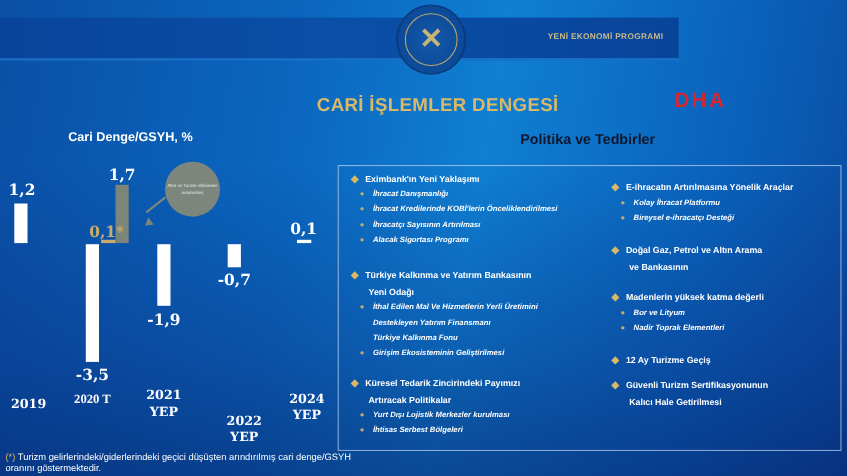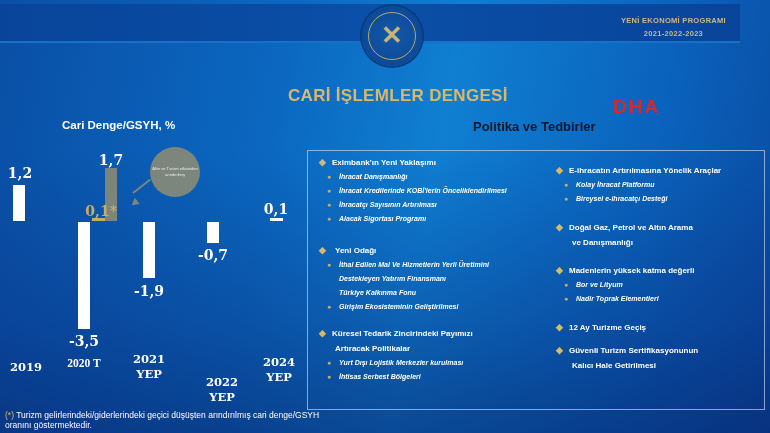--- a/index.html
+++ b/index.html
@@ -7,47 +7,47 @@
     width:770px; height:433px; overflow:hidden; position:relative;
     font-family:"Liberation Sans", sans-serif;
     background: linear-gradient(100deg, #0a4fa6 0%, #0b68c0 35%, #0f7fd2 55%, #0a63bd 80%, #0a4aa0 100%);
   }
   .lower-shade {
     position:absolute; left:0; top:150px; width:770px; height:283px;
     background: linear-gradient(180deg, rgba(8,40,120,0) 0%, rgba(8,40,120,0.35) 60%, rgba(6,30,100,0.55) 100%);
     pointer-events:none;
   }
   .topbar {
-    position:absolute; left:0; top:4px; width:740px; height:37px;
+    position:absolute; left:0; top:16px; width:617px; height:37px;
     background: linear-gradient(90deg, #08449a 0%, #0a4fa8 50%, #08449a 100%);
     border-bottom:2px solid #1a6fc6;
   }
   .program {
     position:absolute; right:14px; top:10px; text-align:center;
     color:#c9b98a; font-size:7.5px; font-weight:bold; line-height:13px; letter-spacing:0.3px;
   }
   .emblem {
     position:absolute; left:362px; top:6px; width:60px; height:60px; border-radius:50%;
     background: radial-gradient(circle, #1359a8 0%, #0c4a98 70%, #0a3f86 100%);
     box-shadow: 0 0 0 2px #0a3c80;
   }
   .emblem .ring { position:absolute; left:6px; top:6px; width:46px; height:46px; border-radius:50%; border:1.5px solid #b8a56b; }
   .emblem .x { position:absolute; left:0; top:14px; width:60px; text-align:center; color:#c8b477; font-size:26px; font-weight:bold; }
   .title {
     position:absolute; left:288px; top:86px; color:#d9b968; font-size:17px; font-weight:bold; letter-spacing:0.3px;
   }
-  .dha { position:absolute; left:613px; top:81px; color:#d8262f; font-size:19px; font-weight:bold; letter-spacing:2px;margin-top:15px; }
+  .dha { position:absolute; left:613px; top:81px; color:#d8262f; font-size:19px; font-weight:bold; letter-spacing:2px; }
   .subtitle { position:absolute; left:473px; top:119px; color:#0f172a; font-size:13px; font-weight:bold; }
   .chart-title { position:absolute; left:62px; top:119px; color:#ffffff; font-size:11.5px; font-weight:bold; }
 
   .bar { position:absolute; background:#ffffff; }
   .bar.grey { background:#7b8579; }
   .bar.gold { background:#c8ad6a; }
   .val { position:absolute; color:#ffffff; font-family:"DejaVu Serif", serif; font-size:14px; font-weight:bold; text-align:center; width:40px; }
-  .val.gold { color:#c8ad6a;text-align:right; }
+  .val.gold { color:#c8ad6a; }
   .cat { position:absolute; color:#ffffff; font-family:"DejaVu Serif", serif; font-size:11.5px; font-weight:bold; text-align:center; width:60px; line-height:15px; }
   .bubble {
     position:absolute; left:150px; top:147px; width:50px; height:50px; border-radius:50%;
     background:#7d867c; color:#e8ecea; font-size:4px; text-align:center; display:flex; align-items:center; justify-content:center; line-height:6px;
   }
   .arrow { position:absolute; left:133px; top:192px; width:22px; height:2px; background:#7d867c; transform:rotate(-38deg); transform-origin:left center; }
   .arrowhead { position:absolute; left:131px; top:199px; width:0; height:0; border-top:4px solid transparent; border-bottom:4px solid transparent; border-right:7px solid #7d867c; transform:rotate(-38deg); }
 
   .footnote { position:absolute; left:5px; top:410px; color:#ffffff; font-size:8.5px; line-height:10px; width:320px; }
   .footnote .star { color:#d9b968; }
@@ -65,21 +65,20 @@
   .sub .dot { position:absolute; left:11px; top:0; color:#c8ad6a; font-size:7px; }
 </style>
 </head>
 <body>
 
 <div class="lower-shade"></div>
 
 <div class="topbar">
   <div class="program">
     <div>YENİ EKONOMİ PROGRAMI</div>
-    <div>2021-2022-2023</div>
   </div>
 </div>
 
 <div class="emblem">
   <div class="ring"></div>
   <div class="x">✕</div>
 </div>
 
 <div class="title">CARİ İŞLEMLER DENGESİ</div>
 <div class="dha">DHA</div>
@@ -135,21 +134,21 @@
 <div class="panel">
   <div class="col left">
     <div style="margin-top:4px;">
       <div class="item"><span class="dia">◆</span><span>Eximbank'ın Yeni Yaklaşımı</span></div>
       <div class="sub"><span class="dot">●</span><span>İhracat Danışmanlığı</span></div>
       <div class="sub"><span class="dot">●</span><span>İhracat Kredilerinde KOBİ'lerin Önceliklendirilmesi</span></div>
       <div class="sub"><span class="dot">●</span><span>İhracatçı Sayısının Artırılması</span></div>
       <div class="sub"><span class="dot">●</span><span>Alacak Sigortası Programı</span></div>
     </div>
     <div style="margin-top:17px;">
-      <div class="item"><span class="dia">◆</span></div>
+      <div class="item"><span class="dia">◆</span><span>Türkiye Kalkınma ve Yatırım Bankasının</span></div>
       <div class="item" style="padding-left:19px;">Yeni Odağı</div>
       <div class="sub"><span class="dot">●</span><span>İthal Edilen Mal Ve Hizmetlerin Yerli Üretimini</span></div>
       <div class="sub">Destekleyen Yatırım Finansmanı</div>
       <div class="sub">Türkiye Kalkınma Fonu</div>
       <div class="sub"><span class="dot">●</span><span>Girişim Ekosisteminin Geliştirilmesi</span></div>
     </div>
     <div style="margin-top:12px;">
       <div class="item"><span class="dia">◆</span><span>Küresel Tedarik Zincirindeki Payımızı</span></div>
       <div class="item" style="padding-left:19px;">Artıracak Politikalar</div>
       <div class="sub"><span class="dot">●</span><span>Yurt Dışı Lojistik Merkezler kurulması</span></div>
@@ -158,21 +157,21 @@
   </div>
 
   <div class="col right">
     <div style="margin-top:12px;">
       <div class="item"><span class="dia">◆</span><span>E-ihracatın Artırılmasına Yönelik Araçlar</span></div>
       <div class="sub"><span class="dot">●</span><span>Kolay İhracat Platformu</span></div>
       <div class="sub"><span class="dot">●</span><span>Bireysel e-ihracatçı Desteği</span></div>
     </div>
     <div style="margin-top:14px;">
       <div class="item"><span class="dia">◆</span><span>Doğal Gaz, Petrol ve Altın Arama</span></div>
-      <div class="item" style="padding-left:19px;">ve Danışmanlığı</div>
+      <div class="item" style="padding-left:19px;">ve Bankasının</div>
     </div>
     <div style="margin-top:13px;">
       <div class="item"><span class="dia">◆</span><span>Madenlerin yüksek katma değerli</span></div>
       <div class="sub"><span class="dot">●</span><span>Bor ve Lityum</span></div>
       <div class="sub"><span class="dot">●</span><span>Nadir Toprak Elementleri</span></div>
     </div>
     <div style="margin-top:14px;">
       <div class="item"><span class="dia">◆</span><span>12 Ay Turizme Geçiş</span></div>
     </div>
     <div style="margin-top:8px;">

